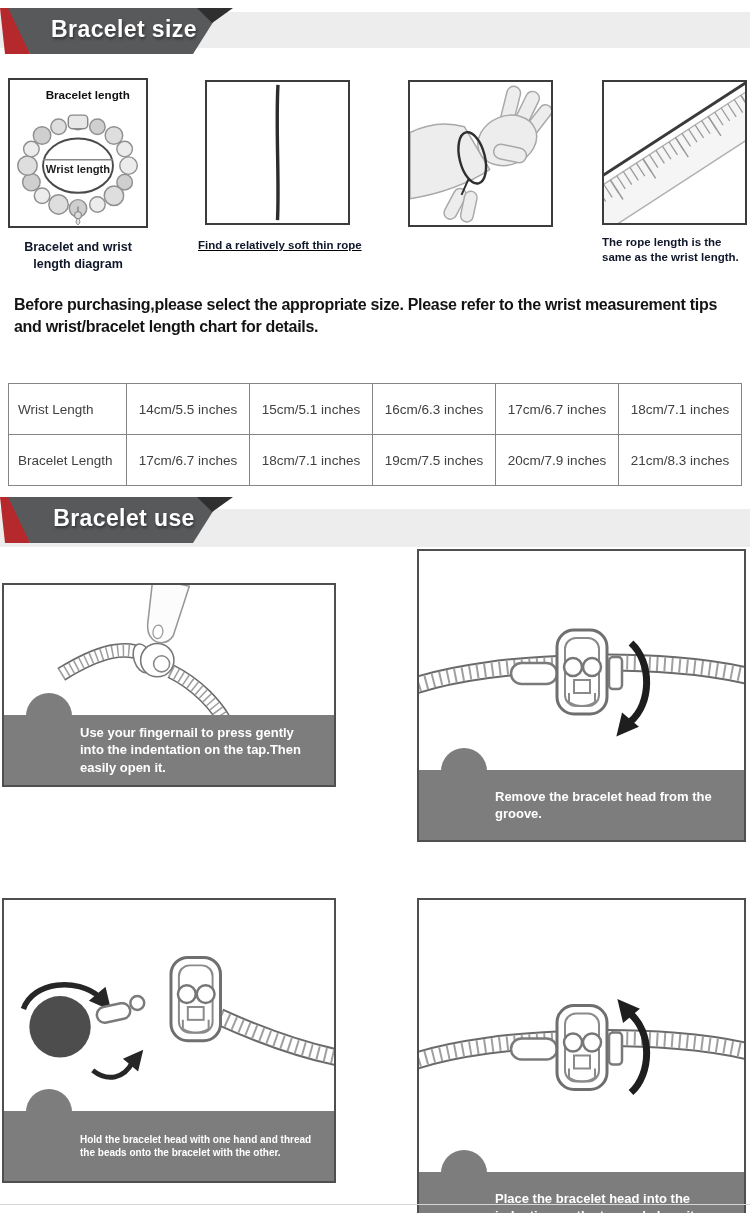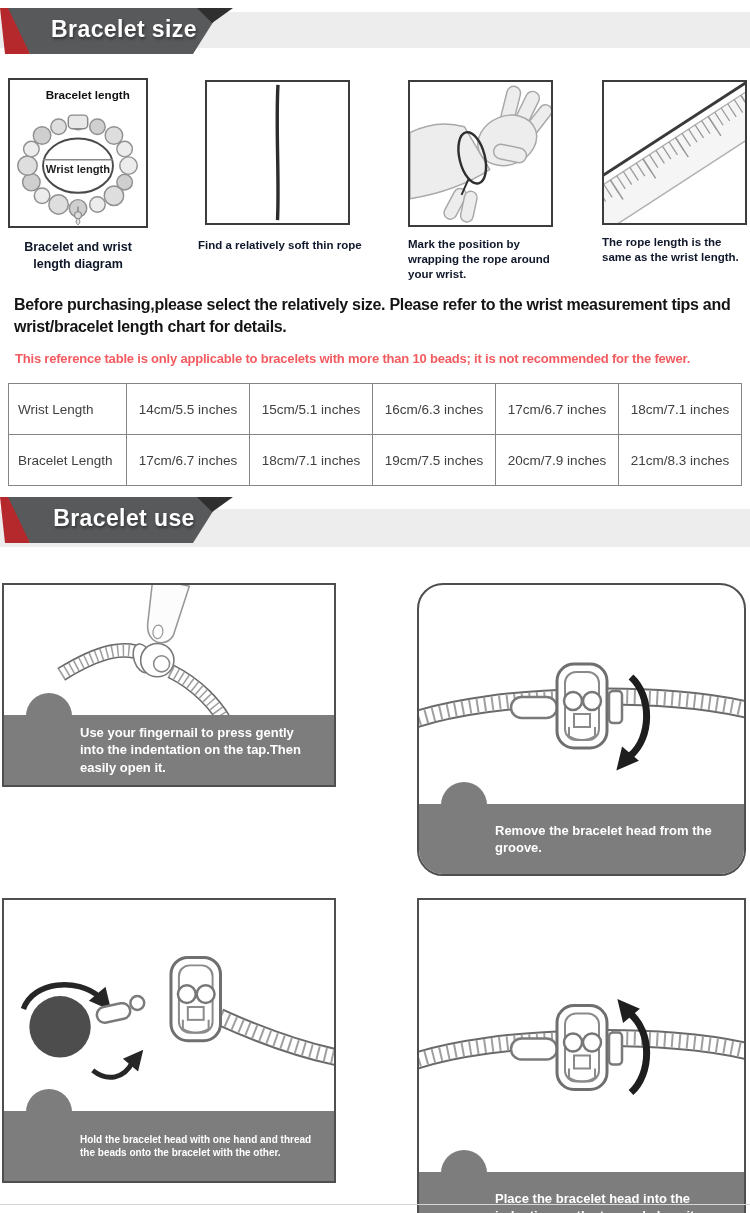--- a/index.html
+++ b/index.html
@@ -27,21 +27,21 @@
   .banner-size { top:8px; }
   .banner-use  { top:497px;padding-left:8px; }
 
   
   .guide-fig { position:absolute; }
   .img-box { border:2px solid #3c3c3c; background:#fff; }
   .guide-cap { font-weight:bold; color:#0f172a; line-height:1.32; }
   .fig-1 { left:8px;  top:78px; width:140px; }
   .fig-1 .img-box { width:140px; height:150px; }
   .fig-1 .guide-cap { margin-top:11px; font-size:12.5px; text-align:center; }
-  .fig-2 { left:205px; top:80px; width:171px; }
+  .fig-2 { left:205px; top:80px; width:171px;text-decoration:underline; }
   .fig-2 .img-box { width:145px; height:145px; }
   .fig-2 .guide-cap { margin-top:13px; font-size:11.5px; white-space:nowrap; margin-left:-7px; }
   .fig-3 { left:408px; top:80px; width:145px; }
   .fig-3 .img-box { width:145px; height:147px; }
   .fig-3 .guide-cap { margin-top:10px; font-size:11.5px; width:150px; }
   .fig-4 { left:602px; top:80px; width:145px; }
   .fig-4 .img-box { width:145px; height:145px; }
   .fig-4 .guide-cap { margin-top:10px; font-size:11.5px; width:152px; }
   .img-box svg { display:block; width:100%; height:100%; }
 
@@ -60,21 +60,21 @@
   }
   table.size-table td {
     border:1px solid #858585; height:51px; font-size:13.5px; color:#404040;
     text-align:center; vertical-align:middle;
   }
   table.size-table td.rowhead { text-align:left; padding-left:9px; }
 
   
   .panel { position:absolute; border:2px solid #4f4f4f; background:#fff; overflow:hidden; }
   .panel-1 { left:2px;   top:583px; width:334px; height:204px; }
-  .panel-2 { left:417px; top:583px; width:329px; height:293px;border-radius:26px; }
+  .panel-2 { left:417px; top:549px; width:329px; height:293px; }
   .panel-3 { left:2px;   top:898px; width:334px; height:285px; }
   .panel-4 { left:417px; top:898px; width:329px; height:346px; }
   .panel .illus { position:absolute; left:0; top:0; width:100%; height:calc(100% - 70px); }
   .panel .illus svg { width:100%; height:100%; display:block; }
   .step-band {
     position:absolute; left:0; right:0; bottom:0; height:70px; background:#7d7d7d;
     display:flex; align-items:center; padding:4px 14px 4px 76px;
   }
   .step-bump {
     position:absolute; left:22px; bottom:46px; width:46px; height:46px;
@@ -157,39 +157,37 @@
           <path d="M 0 52 Q 28 38 56 46 L 82 90 Q 48 112 0 120 Z"></path>
           <ellipse cx="100" cy="60" rx="31" ry="25" transform="rotate(-22 100 60)"></ellipse>
           <rect x="86" y="66" width="34" height="15" rx="7.5" transform="rotate(12 103 73)"></rect>
           <rect x="40" y="108" width="13" height="34" rx="6.5" transform="rotate(28 46 125)"></rect>
           <rect x="54" y="112" width="13" height="32" rx="6.5" transform="rotate(12 60 128)"></rect>
         </g>
         <ellipse cx="64" cy="78" rx="13" ry="27" fill="none" stroke="#2f2f2f" stroke-width="2.5" transform="rotate(-14 64 78)"></ellipse>
         <path d="M 60 100 L 53 116" stroke="#2f2f2f" stroke-width="2" fill="none"></path>
       </svg>
     </div>
-    <figcaption class="guide-cap">Mark the position by wrapping the rope around your wrist.</figcaption>
   </figure>
 
   <figure class="guide-fig fig-4">
     <div class="img-box">
       <svg viewBox="0 0 145 145">
         <g transform="rotate(-33 70 75)">
           <line x1="-40" y1="54" x2="195" y2="54" stroke="#3a3a3a" stroke-width="3"></line>
           <rect x="-40" y="62" width="235" height="42" fill="#f5f5f5" stroke="#b0b0b0" stroke-width="1.5"></rect>
           <path d="M -38 70 L 193 70" stroke="#9a9a9a" stroke-width="16" stroke-dasharray="1.3 6.7" fill="none"></path>
           <path d="M -38 74 L 193 74" stroke="#9a9a9a" stroke-width="24" stroke-dasharray="1.5 38.5" fill="none"></path>
         </g>
       </svg>
     </div>
     <figcaption class="guide-cap">The rope length is the same as the wrist length.</figcaption>
   </figure>
 
-  <p class="intro">Before purchasing,please select the relatively size. Please refer to the wrist measurement tips and wrist/bracelet length chart for details.</p>
-  <p class="note">This reference table is only applicable to bracelets with more than 10 beads; it is not recommended for the fewer.</p>
+  <p class="intro">Before purchasing,please select the appropriate size. Please refer to the wrist measurement tips and wrist/bracelet length chart for details.</p>
 
   <table class="size-table">
     <colgroup>
         <col style="width:118px">
         <col>
         <col>
         <col>
         <col>
         <col>
       </colgroup>

